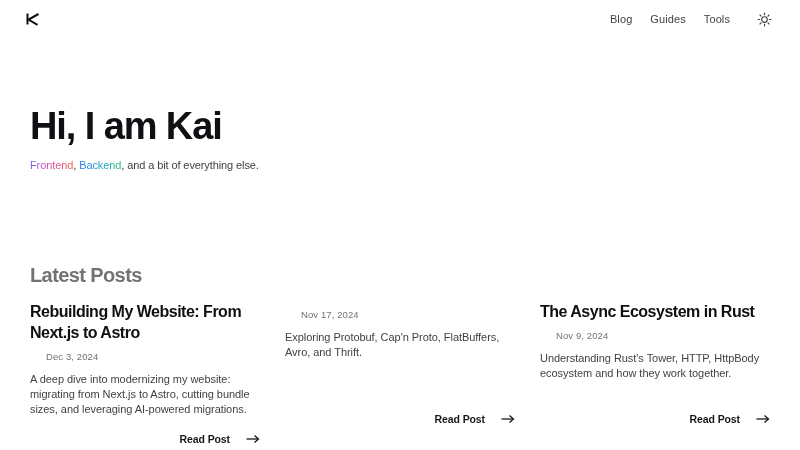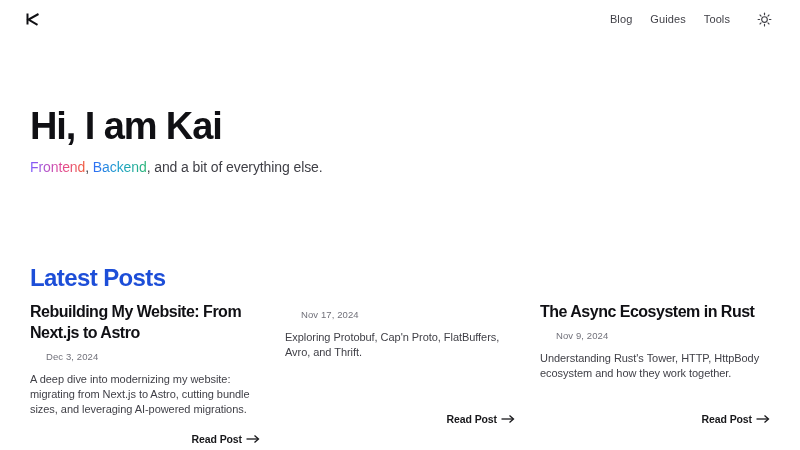--- a/index.html
+++ b/index.html
@@ -79,21 +79,21 @@
     font-size: 38px;
     line-height: 44px;
     font-weight: 700;
     letter-spacing: -1.1px;
     margin: 0;
     color: #101014;
   }
 
   .hero-sub {
     margin: 11px 0 0 0;
-    font-size: 14px;
+    font-size: 11px;
     letter-spacing: -0.1px;
     color: #3f3f46;
   }
 
   .grad-frontend {
     background: linear-gradient(90deg, #7c5cff 0%, #e0489a 55%, #f05a3c 100%);
     -webkit-background-clip: text;
     background-clip: text;
     color: transparent;
     font-weight: 400;
@@ -105,25 +105,25 @@
     background-clip: text;
     color: transparent;
     font-weight: 400;
   }
 
   
   .section-title {
     position: absolute;
     left: 30px;
     top: 264px;
-    font-size: 24px;
+    font-size: 20px;
     font-weight: 700;
     letter-spacing: -0.6px;
     margin: 0;
-    color: #1d4ed8;
+    color: #737373;
   }
 
   .posts {
     position: absolute;
     left: 30px;
     top: 301px;
     width: 740px;
     display: grid;
     grid-template-columns: 230px 230px 230px;
     column-gap: 25px;
@@ -158,21 +158,21 @@
     line-height: 15px;
     color: #3f3f46;
     letter-spacing: -0.05px;
   }
 
   .read-post {
     position: absolute;
     right: 0;
     display: inline-flex;
     align-items: center;
-    gap: 4px;
+    gap: 16px;
     font-size: 10.5px;
     font-weight: 600;
     color: #18181b;
     letter-spacing: -0.1px;
     cursor: pointer;
     white-space: nowrap;
   }
 
   .post:nth-child(1) .read-post { top: 132px; }
   .post:nth-child(2) .read-post { top: 112px; }

